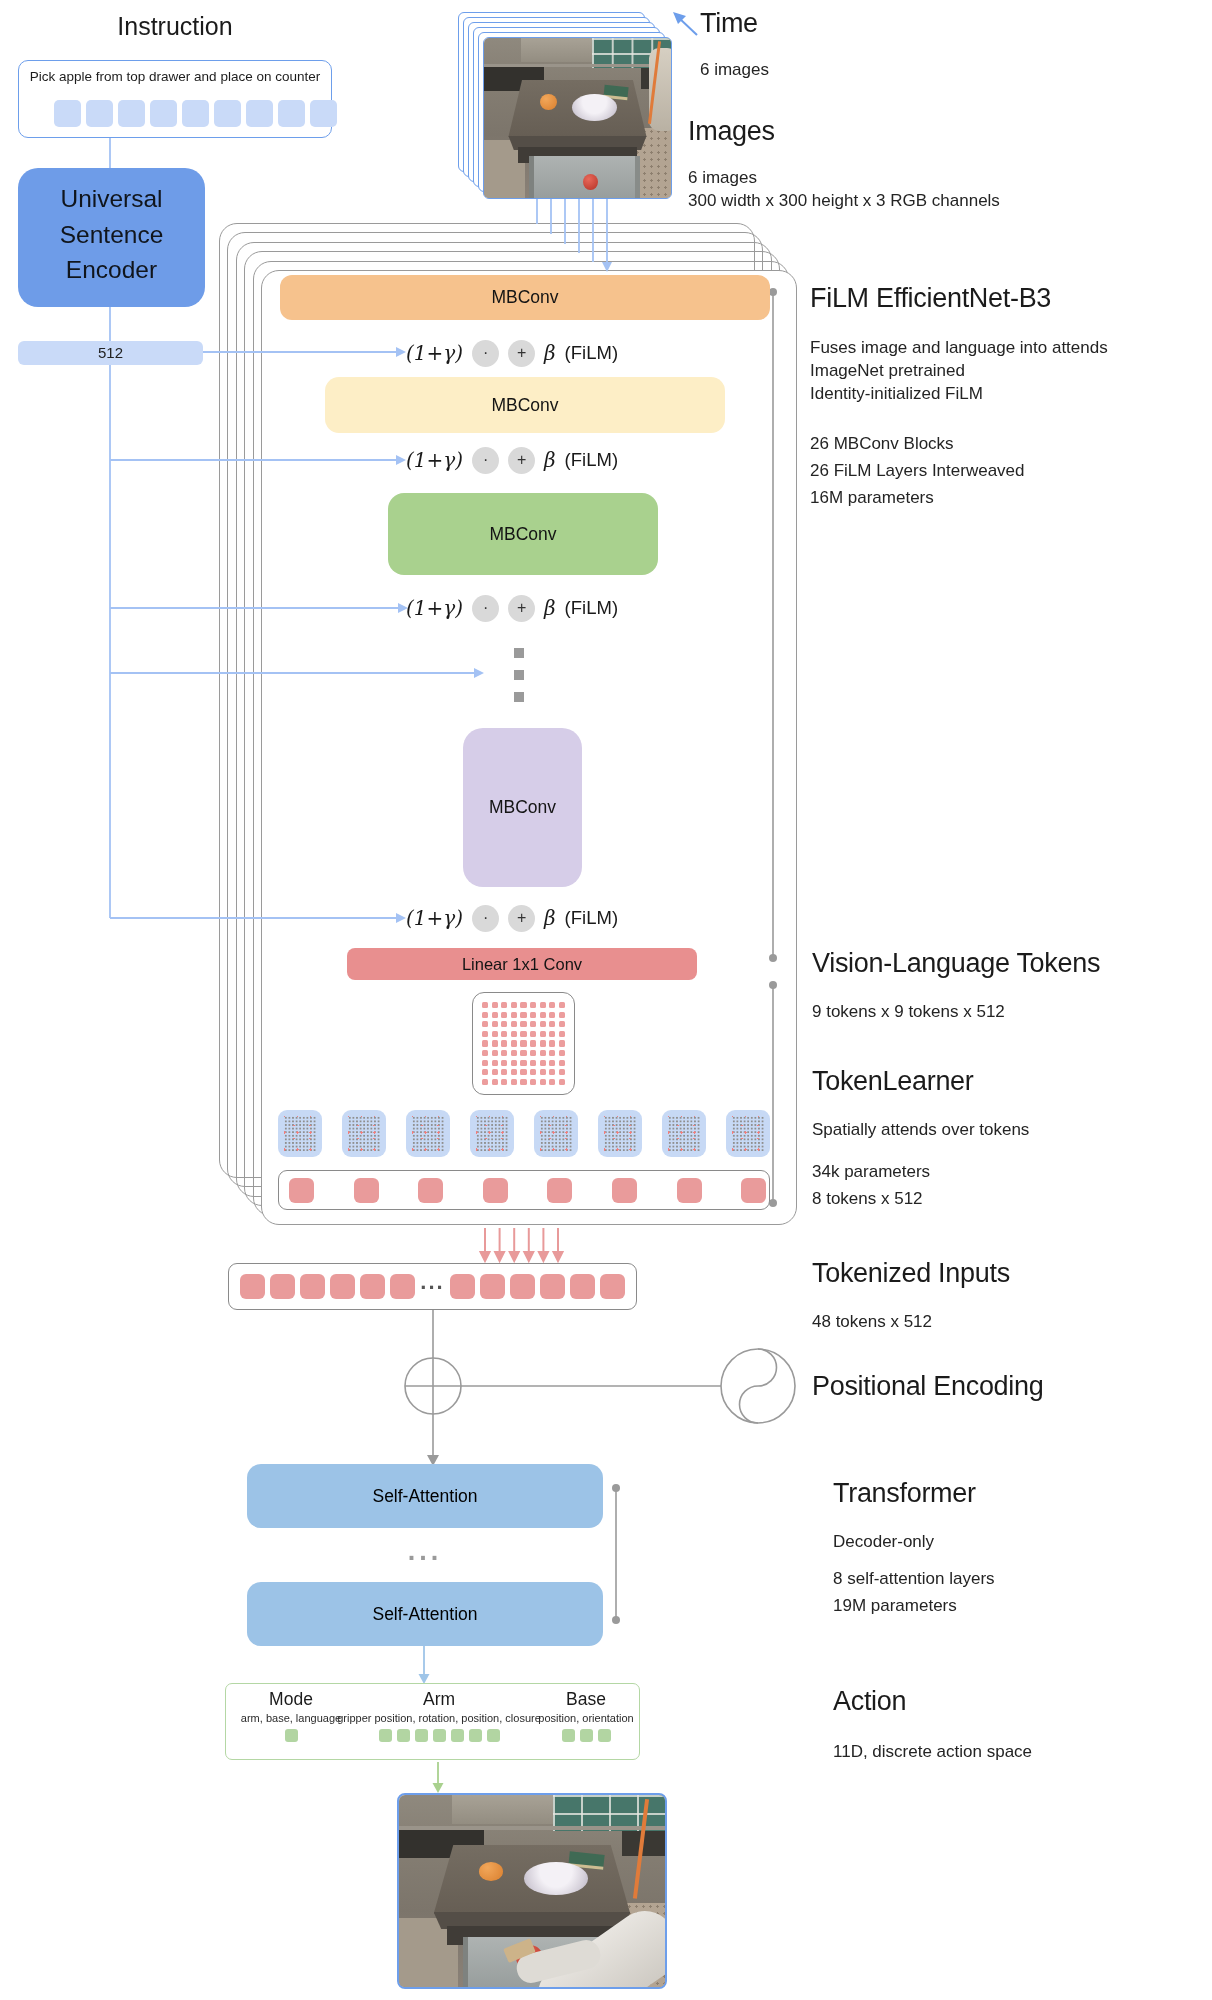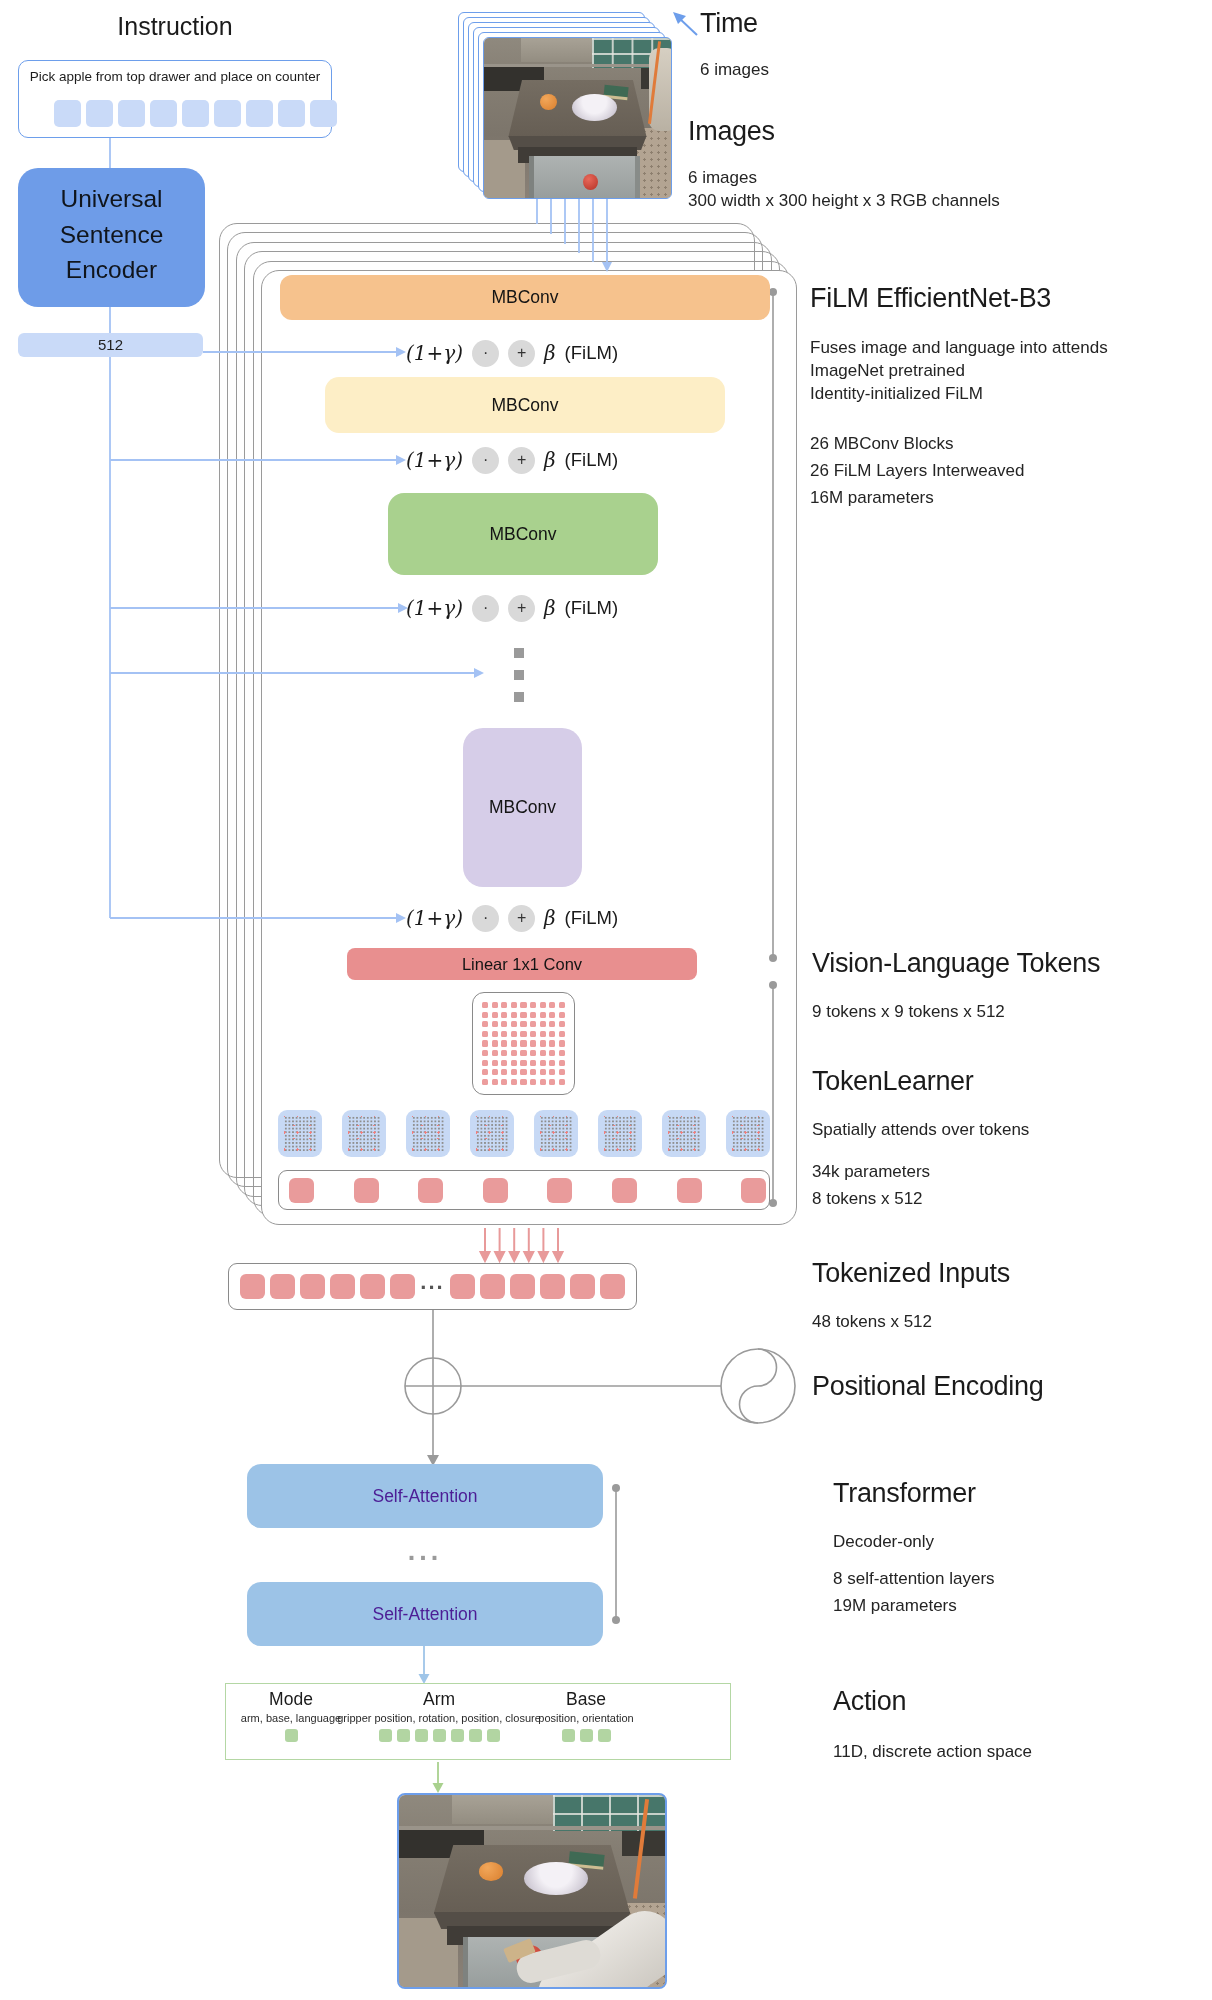--- a/index.html
+++ b/index.html
@@ -12,21 +12,21 @@
   .rs{font-size:17px;line-height:23px;color:#242424;white-space:nowrap;margin-top:14px;}
   .rstats{font-size:17px;line-height:27px;color:#242424;white-space:nowrap;}
   
   .title{font-size:25px;color:#1b1b1b;text-align:center;}
   #instr-box{left:18px;top:60px;width:314px;height:78px;border:1.6px solid #6d9eeb;border-radius:10px;background:#fff;box-sizing:border-box;}
   #instr-text{left:0;top:8px;width:100%;text-align:center;font-size:13.5px;color:#1c1c1c;}
   #instr-squares{left:35px;top:39px;display:flex;gap:5px;}
   .isq{width:27px;height:27px;border-radius:5px;background:#c9daf8;}
   #use-box{left:18px;top:168px;width:187px;height:139px;border-radius:20px;background:#6e9ce8;text-align:center;padding-top:13px;box-sizing:border-box;}
   #use-box div{font-size:24.5px;line-height:35.5px;color:#10151c;}
-  #bar512{left:18px;top:333px;width:185px;height:24px;border-radius:6px;background:#c9daf8;text-align:center;font-size:15px;line-height:24px;color:#222;}
+  #bar512{left:18px;top:341px;width:185px;height:24px;border-radius:6px;background:#c9daf8;text-align:center;font-size:15px;line-height:24px;color:#222;}
   
   .card{position:absolute;width:536px;height:955px;border:1.6px solid #9a9a9a;border-radius:18px;background:transparent;box-sizing:border-box;}
   #panel{left:261px;top:270px;width:536px;height:955px;border:1.6px solid #9a9a9a;border-radius:18px;background:#fff;box-sizing:border-box;}
   
   .blk{position:absolute;display:flex;align-items:center;justify-content:center;font-size:17.5px;color:#141414;z-index:3;}
   #mb1{left:280px;top:275px;width:490px;height:45px;border-radius:12px;background:#f6c28d;}
   #mb2{left:325px;top:377px;width:400px;height:56px;border-radius:14px;background:#fdeec6;}
   #mb3{left:388px;top:493px;width:270px;height:82px;border-radius:16px;background:#a9d18e;}
   #mb4{left:463px;top:728px;width:119px;height:159px;border-radius:20px;background:#d6cde8;}
   #linconv{left:347px;top:948px;width:350px;height:32px;border-radius:8px;background:#e88f8f;font-size:16.5px;}
@@ -45,24 +45,24 @@
   .tlbox{position:relative;flex:none;width:44px;height:47px;border-radius:9px;background:#c7d9f5;}
   .mini{position:absolute;inset:6px;background-image:radial-gradient(#f0807f 1px,transparent 1.25px),radial-gradient(#f0807f 1px,transparent 1.25px),radial-gradient(#8f8f8f .8px,transparent 1px);background-size:16px 13px,13px 17px,3.6px 3.6px;background-position:2px 3px,7px 8px,0 0;}
   #ptoken-row{left:278px;top:1170px;width:492px;height:40px;border:1.6px solid #8a8a8a;border-radius:9px;box-sizing:border-box;display:flex;gap:39.6px;padding-left:10px;align-items:center;background:#fff;z-index:3;}
   .ptok{flex:none;width:25px;height:25px;border-radius:6px;background:#e99b9b;}
   
   #tk-bar{left:228px;top:1263px;width:409px;height:47px;border:1.6px solid #8a8a8a;border-radius:9px;box-sizing:border-box;display:flex;align-items:center;justify-content:space-between;padding:0 11px;background:#fff;z-index:3;}
   .tkgroup{display:flex;gap:5px;}
   .tksq{width:25px;height:25px;border-radius:6px;background:#e99b9b;}
   #tk-dots{font-size:22px;font-weight:bold;color:#555;letter-spacing:2px;margin-top:-10px;}
   
-  .sablk{position:absolute;left:247px;width:356px;height:64px;border-radius:14px;background:#9cc3e7;display:flex;align-items:center;justify-content:center;font-size:17.5px;color:#4c1d95;z-index:3;}
+  .sablk{position:absolute;left:247px;width:356px;height:64px;border-radius:14px;background:#9cc3e7;display:flex;align-items:center;justify-content:center;font-size:17.5px;color:#000000;z-index:3;}
   #sadots{left:385px;top:1536px;width:80px;text-align:center;font-size:27px;font-weight:bold;color:#9a9a9a;letter-spacing:4px;z-index:3;}
   
-  #action-box{left:225px;top:1683px;width:506px;height:77px;border:1.6px solid #b4d7a4;border-radius:0;background:#fff;box-sizing:border-box;z-index:3;}
+  #action-box{left:225px;top:1683px;width:415px;height:77px;border:1.6px solid #b4d7a4;border-radius:7px;background:#fff;box-sizing:border-box;z-index:3;}
   .act-col{position:absolute;top:0;text-align:center;}
   .act-name{font-size:17.5px;color:#1b1b1b;margin-top:5px;}
   .act-detail{font-size:11px;color:#2a2a2a;margin-top:2px;white-space:nowrap;}
   .act-squares{display:flex;gap:5px;justify-content:center;margin-top:5px;}
   .asq{width:13px;height:13px;border-radius:3px;background:#b2d5a2;}
   
   .photo-frame{position:absolute;border:1.6px solid #6d9eeb;border-radius:6px;background:#fff;box-sizing:border-box;}
   #photo-top{left:483px;top:37px;width:187px;height:160px;border:1.6px solid #6d9eeb;border-radius:6px;overflow:hidden;z-index:3;}
   #photo-bottom{left:397px;top:1793px;width:266px;height:192px;border:2px solid #6d9eeb;border-radius:8px;overflow:hidden;z-index:3;}
   .scene{position:absolute;inset:0;background:linear-gradient(#8f897e 0%,#847d72 30%,#7c756b 60%,#8a8177 100%);overflow:hidden;}

